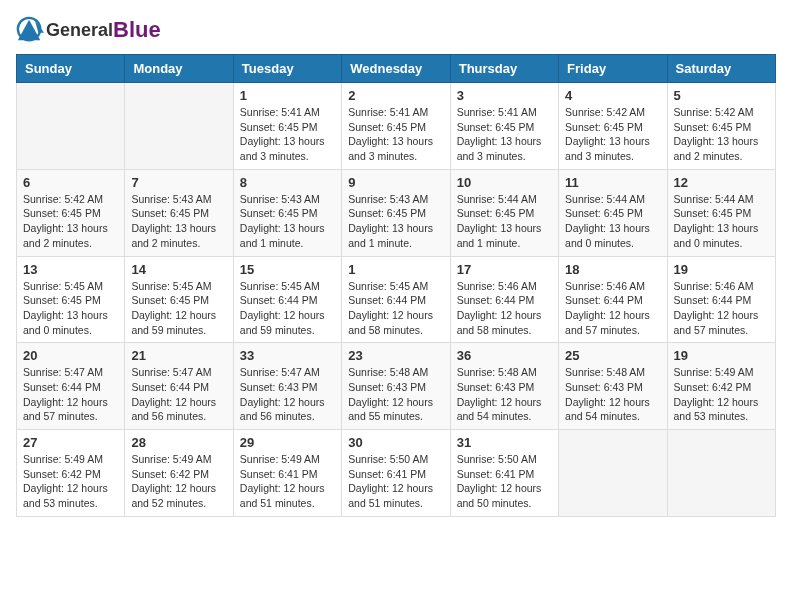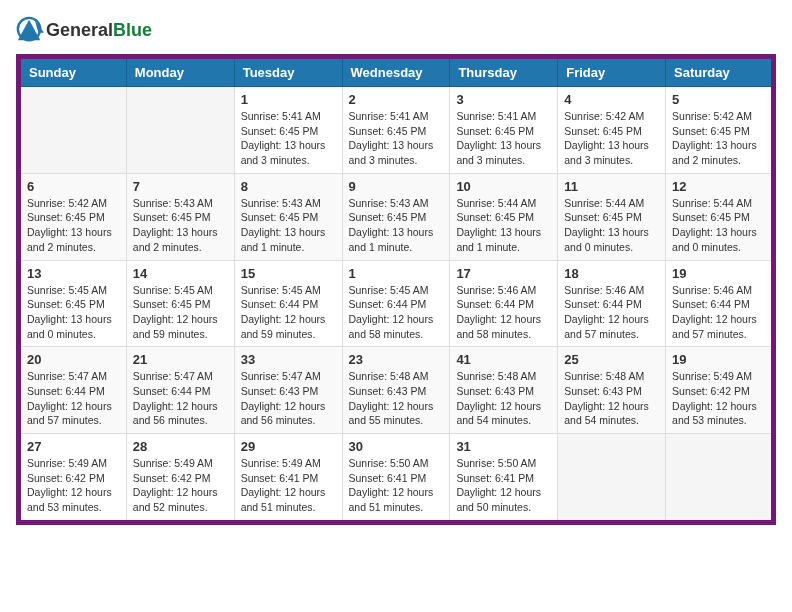--- a/index.html
+++ b/index.html
@@ -29,21 +29,21 @@
       font-weight: bold;
       color: #333;
     }
     .subtitle {
       font-size: 16px;
       color: #555;
     }
     .calendar-table {
       width: 100%;
       border-collapse: collapse;
-      border: 5px solid #701a75;
+      border: 1px solid #701a75;
     }
     .calendar-table th {
       background-color: #2176AE;
       color: #fff;
       font-size: 13px;
       font-weight: bold;
       padding: 6px 8px;
       text-align: left;
       border: 1px solid #1a5f8f;
     }
@@ -89,21 +89,21 @@
 
 <div class="header-area">
   <div class="logo-wrapper">
     <div class="logo-row">
       <svg class="logo-icon" viewBox="0 0 30 30">
         <circle cx="14" cy="14" r="12" fill="none" stroke="#2176AE" stroke-width="2.5"></circle>
         <polygon points="14,4 26,26 2,26" fill="#2176AE"></polygon>
         <polygon points="20,4 30,18 24,18" fill="#2176AE"></polygon>
       </svg>
       <span style="font-size:18px;font-weight:bold;color:#333;">General</span>
-        <span style="font-size:18px;font-weight:bold;color:#15803d;">Blue</span>
+        <span style="font-size:22px;font-weight:bold;color:#701a75;">Blue</span>
     </div>
   </div>
   <div class="title-area">
   </div>
 </div>
 
 <table class="calendar-table">
   <thead>
     <tr>
       <th>Sunday</th>
@@ -257,21 +257,21 @@
 Sunset: 6:43 PM
 Daylight: 12 hours and 56 minutes.</div>
         </td>
         <td>
           <div class="day-number">23</div>
           <div class="day-info" style="white-space: pre-line;">Sunrise: 5:48 AM
 Sunset: 6:43 PM
 Daylight: 12 hours and 55 minutes.</div>
         </td>
         <td>
-          <div class="day-number">41</div>
+          <div class="day-number">36</div>
           <div class="day-info" style="white-space: pre-line;">Sunrise: 5:48 AM
 Sunset: 6:43 PM
 Daylight: 12 hours and 54 minutes.</div>
         </td>
         <td>
           <div class="day-number">25</div>
           <div class="day-info" style="white-space: pre-line;">Sunrise: 5:48 AM
 Sunset: 6:43 PM
 Daylight: 12 hours and 54 minutes.</div>
         </td>

